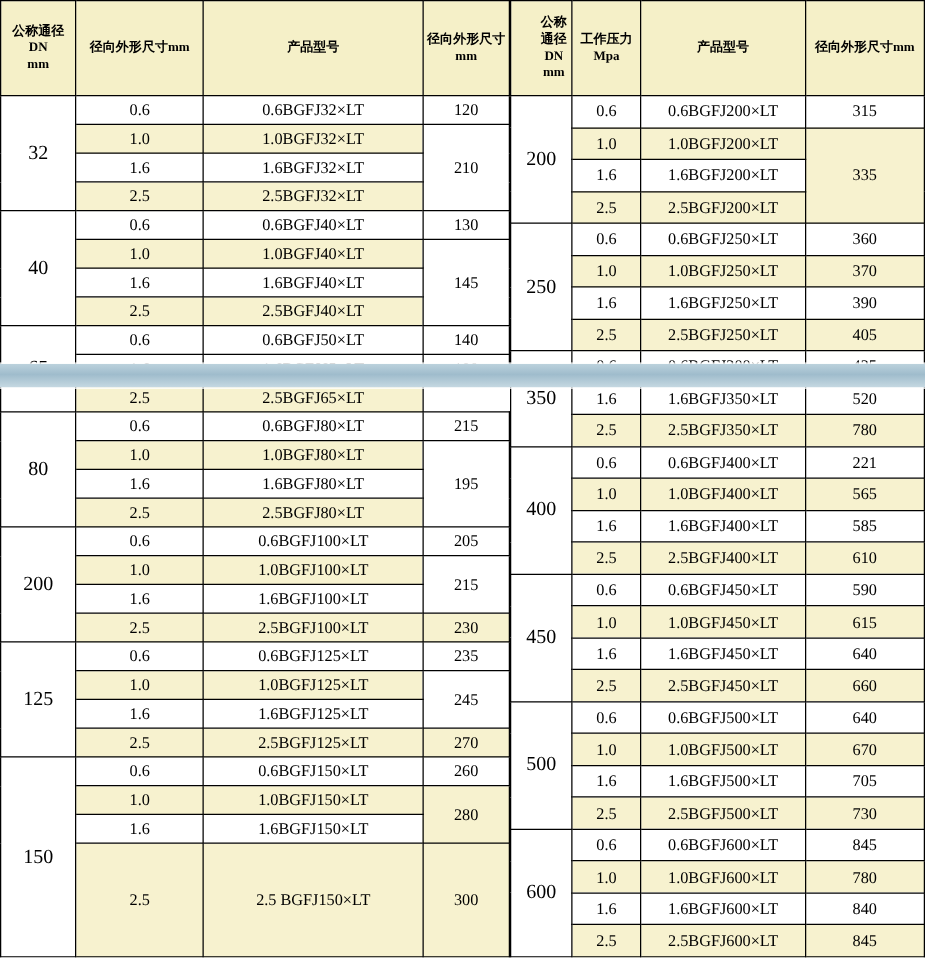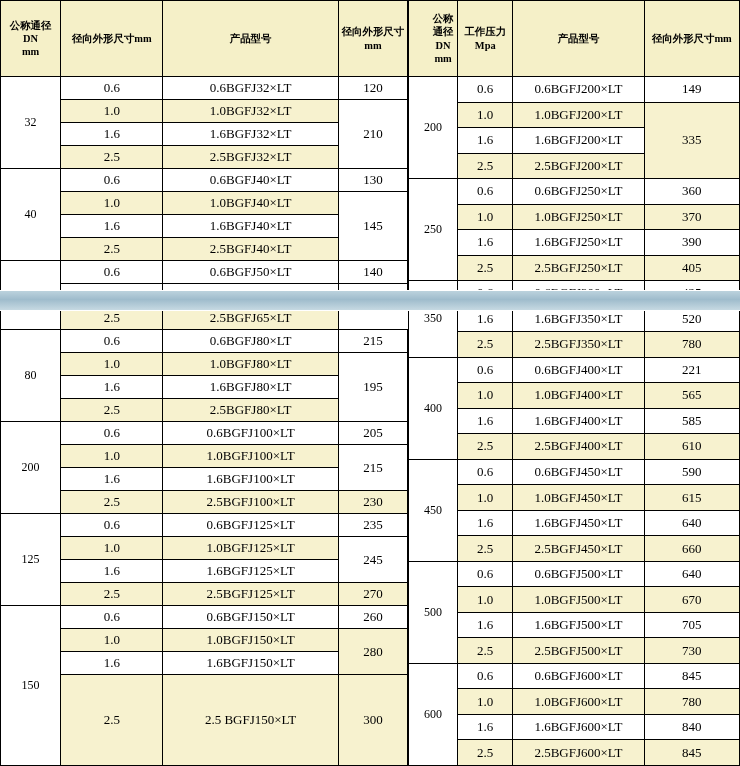--- a/index.html
+++ b/index.html
@@ -9,21 +9,21 @@
     font-size:13px;color:#000;
     overflow:hidden;
   }
   .sheet{position:relative;width:740px;height:766px;}
   table{border-collapse:collapse;table-layout:fixed;}
   td,th{border:1px solid #000;text-align:center;vertical-align:middle;padding:0;}
   .hdr{background:#f5f0c8;font-weight:bold;font-size:12.5px;line-height:1.25;}
   .hdr small{display:block;}
   .yellow{background:#f7f2cf;}
   .white{background:#ffffff;}
-  .dn{font-size:12px;}
+  .dn{font-size:16px;}
   .row{height:23px;}
   .wrap{display:flex;font-family:Liberation Serif, serif;}
   
   .t-left{width:408px;}
   .t-right{width:332px;}
   .c-dn{width:60px;}
   .c-p{width:102px;}
   .c-model{width:175px;}
   .c-size{width:69px;}
   .r-dn{width:49px;}
@@ -228,21 +228,21 @@
             <th class="hdr" style="height: 75px;">
               <small>径向外形尺寸mm</small>
             </th>
           </tr>
       </thead>
       <tbody id="right-body">
           <tr class="row">
             <td rowspan="4" class="dn white">200</td>
             <td class="white">0.6</td>
             <td class="white">0.6BGFJ200×LT</td>
-            <td class="white">149</td>
+            <td class="white">315</td>
           </tr>
           <tr class="row">
             <td class="yellow">1.0</td>
             <td class="yellow">1.0BGFJ200×LT</td>
             <td rowspan="3" class="yellow">335</td>
           </tr>
           <tr class="row">
             <td class="white">1.6</td>
             <td class="white">1.6BGFJ200×LT</td>
           </tr>

